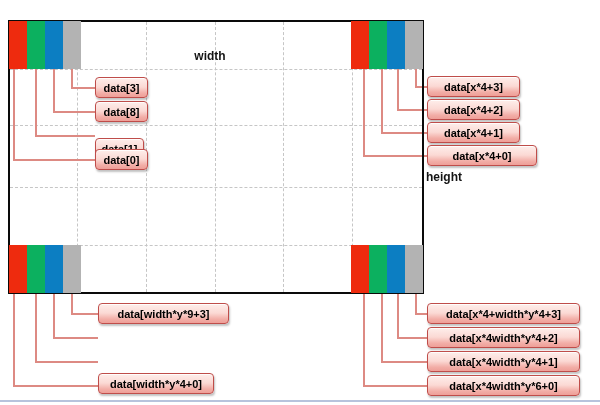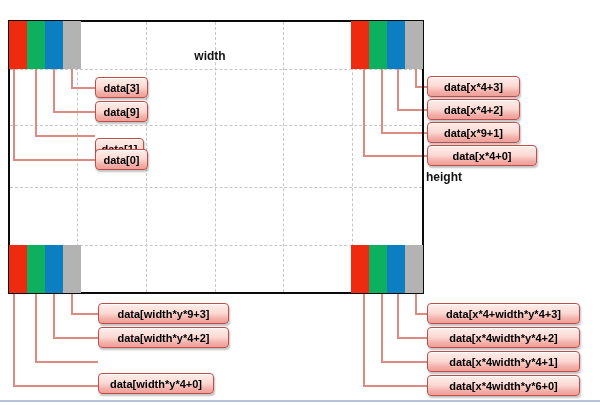--- a/index.html
+++ b/index.html
@@ -75,31 +75,30 @@
     <div class="px" style="background: rgb(179, 179, 179);"></div>
   </div>
   <div class="pxgroup" style="left:351px;top:245px">
     <div class="px" style="background: rgb(238, 43, 14);"></div>
     <div class="px" style="background: rgb(12, 176, 95);"></div>
     <div class="px" style="background: rgb(12, 126, 194);"></div>
     <div class="px" style="background: rgb(179, 179, 179);"></div>
   </div>
 
   <div class="databox" style="left:95px;top:77px;width:53px">data[3]</div>
-  <div class="databox" style="left:95px;top:101px;width:53px">data[9]</div>
+  <div class="databox" style="left:95px;top:101px;width:53px">data[8]</div>
   <div class="databox" style="left:95px;top:138px;width:49px">data[1]</div>
   <div class="databox" style="left:95px;top:149px;width:53px">data[0]</div>
 
   <div class="databox" style="left:427px;top:76px;width:93px">data[x*4+3]</div>
   <div class="databox" style="left:427px;top:99px;width:93px">data[x*4+2]</div>
-  <div class="databox" style="left:427px;top:122px;width:93px">data[x*9+1]</div>
+  <div class="databox" style="left:427px;top:122px;width:93px">data[x*4+1]</div>
   <div class="databox" style="left:427px;top:145px;width:110px">data[x*4+0]</div>
 
   <div class="databox" style="left:98px;top:303px;width:131px">data[width*y*9+3]</div>
-  <div class="databox" style="left:98px;top:327px;width:131px">data[width*y*4+2]</div>
   <div class="databox" style="left:98px;top:373px;width:116px">data[width*y*4+0]</div>
 
   <div class="databox" style="left:427px;top:303px;width:153px">data[x*4+width*y*4+3]</div>
   <div class="databox" style="left:427px;top:327px;width:153px">data[x*4width*y*4+2]</div>
   <div class="databox" style="left:427px;top:351px;width:153px">data[x*4width*y*4+1]</div>
   <div class="databox" style="left:427px;top:375px;width:153px">data[x*4width*y*6+0]</div>
 
   <div class="bottom-rule"></div>
 
 <div class="conn" style="left: 71px; top: 69px; width: 2px; height: 20px; background: rgb(221, 138, 131);"></div>

